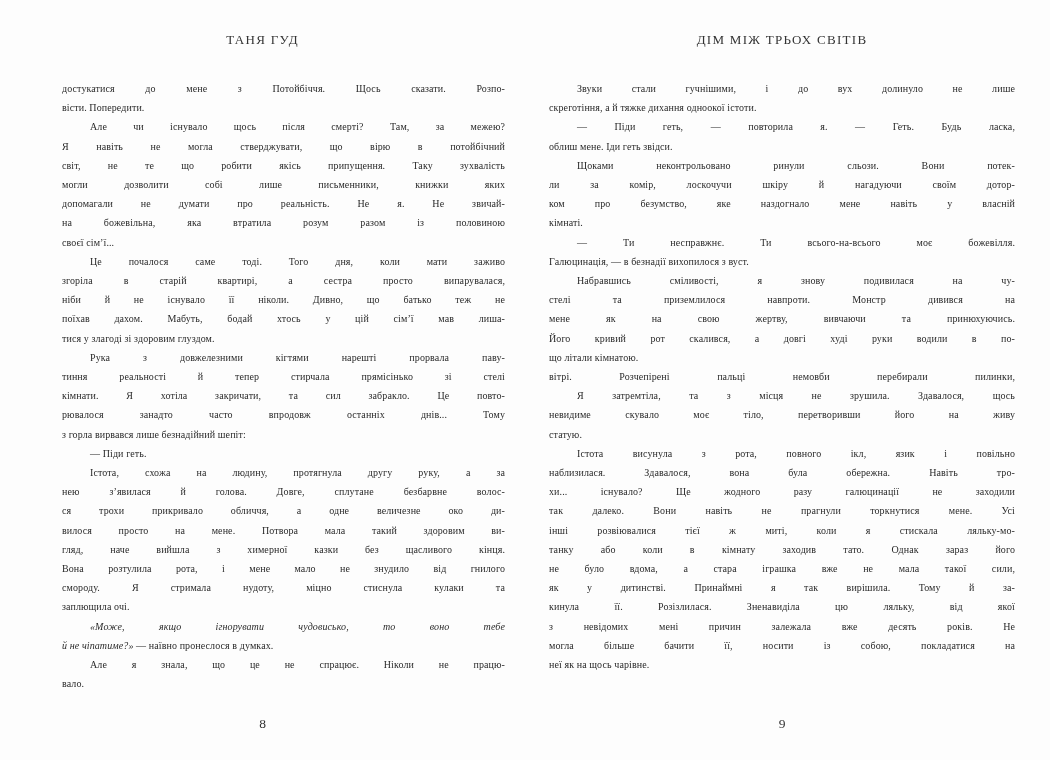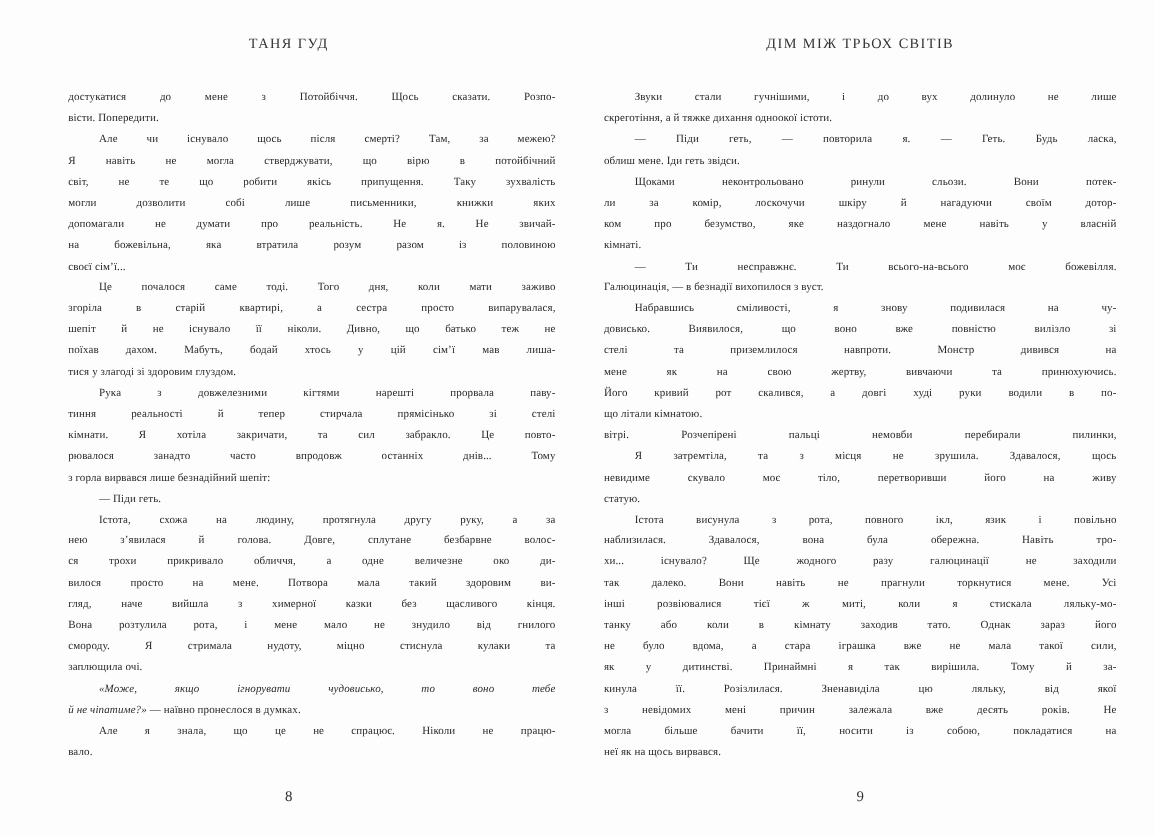--- a/index.html
+++ b/index.html
@@ -53,21 +53,21 @@
         <div class="line last">вісти. Попередити.</div>
         <div class="line indent">Але чи існувало щось після смерті? Там, за межею?</div>
         <div class="line">Я навіть не могла стверджувати, що вірю в потойбічний</div>
         <div class="line">світ, не те що робити якісь припущення. Таку зухвалість</div>
         <div class="line">могли дозволити собі лише письменники, книжки яких</div>
         <div class="line">допомагали не думати про реальність. Не я. Не звичай-</div>
         <div class="line">на божевільна, яка втратила розум разом із половиною</div>
         <div class="line last">своєї сім’ї...</div>
         <div class="line indent">Це почалося саме тоді. Того дня, коли мати заживо</div>
         <div class="line">згоріла в старій квартирі, а сестра просто випарувалася,</div>
-        <div class="line">шепіт й не існувало її ніколи. Дивно, що батько теж не</div>
+        <div class="line">ніби й не існувало її ніколи. Дивно, що батько теж не</div>
         <div class="line">поїхав дахом. Мабуть, бодай хтось у цій сім’ї мав лиша-</div>
         <div class="line last">тися у злагоді зі здоровим глуздом.</div>
         <div class="line indent">Рука з довжелезними кігтями нарешті прорвала паву-</div>
         <div class="line">тиння реальності й тепер стирчала прямісінько зі стелі</div>
         <div class="line">кімнати. Я хотіла закричати, та сил забракло. Це повто-</div>
         <div class="line">рювалося занадто часто впродовж останніх днів... Тому</div>
         <div class="line last">з горла вирвався лише безнадійний шепіт:</div>
         <div class="line indent last">— Піди геть.</div>
         <div class="line indent">Істота, схожа на людину, протягнула другу руку, а за</div>
         <div class="line">нею з’явилася й голова. Довге, сплутане безбарвне волос-</div>
@@ -92,38 +92,37 @@
         <div class="line last">скреготіння, а й тяжке дихання одноокої істоти.</div>
         <div class="line indent">— Піди геть, — повторила я. — Геть. Будь ласка,</div>
         <div class="line last">облиш мене. Іди геть звідси.</div>
         <div class="line indent">Щоками неконтрольовано ринули сльози. Вони потек-</div>
         <div class="line">ли за комір, лоскочучи шкіру й нагадуючи своїм дотор-</div>
         <div class="line">ком про безумство, яке наздогнало мене навіть у власній</div>
         <div class="line last">кімнаті.</div>
         <div class="line indent">— Ти несправжнє. Ти всього-на-всього моє божевілля.</div>
         <div class="line last">Галюцинація, — в безнадії вихопилося з вуст.</div>
         <div class="line indent">Набравшись сміливості, я знову подивилася на чу-</div>
-        <div class="line">довисько. Виявилося, що воно вже повністю вилізло зі</div>
         <div class="line">стелі та приземлилося навпроти. Монстр дивився на</div>
         <div class="line">мене як на свою жертву, вивчаючи та принюхуючись.</div>
         <div class="line">Його кривий рот скалився, а довгі худі руки водили в по-</div>
         <div class="line last">що літали кімнатою.</div>
         <div class="line">вітрі. Розчепірені пальці немовби перебирали пилинки,</div>
         <div class="line indent">Я затремтіла, та з місця не зрушила. Здавалося, щось</div>
         <div class="line">невидиме скувало моє тіло, перетворивши його на живу</div>
         <div class="line last">статую.</div>
         <div class="line indent">Істота висунула з рота, повного ікл, язик і повільно</div>
         <div class="line">наблизилася. Здавалося, вона була обережна. Навіть тро-</div>
         <div class="line">хи... існувало? Ще жодного разу галюцинації не заходили</div>
         <div class="line">так далеко. Вони навіть не прагнули торкнутися мене. Усі</div>
         <div class="line">інші розвіювалися тієї ж миті, коли я стискала ляльку-мо-</div>
         <div class="line">танку або коли в кімнату заходив тато. Однак зараз його</div>
         <div class="line">не було вдома, а стара іграшка вже не мала такої сили,</div>
         <div class="line">як у дитинстві. Принаймні я так вирішила. Тому й за-</div>
         <div class="line">кинула її. Розізлилася. Зненавиділа цю ляльку, від якої</div>
         <div class="line">з невідомих мені причин залежала вже десять років. Не</div>
         <div class="line">могла більше бачити її, носити із собою, покладатися на</div>
-        <div class="line last">неї як на щось вирвався.</div>
+        <div class="line last">неї як на щось чарівне.</div>
       </div>
     <div class="folio">9</div>
   </section>
 
 </div>
 
 </body></html>

